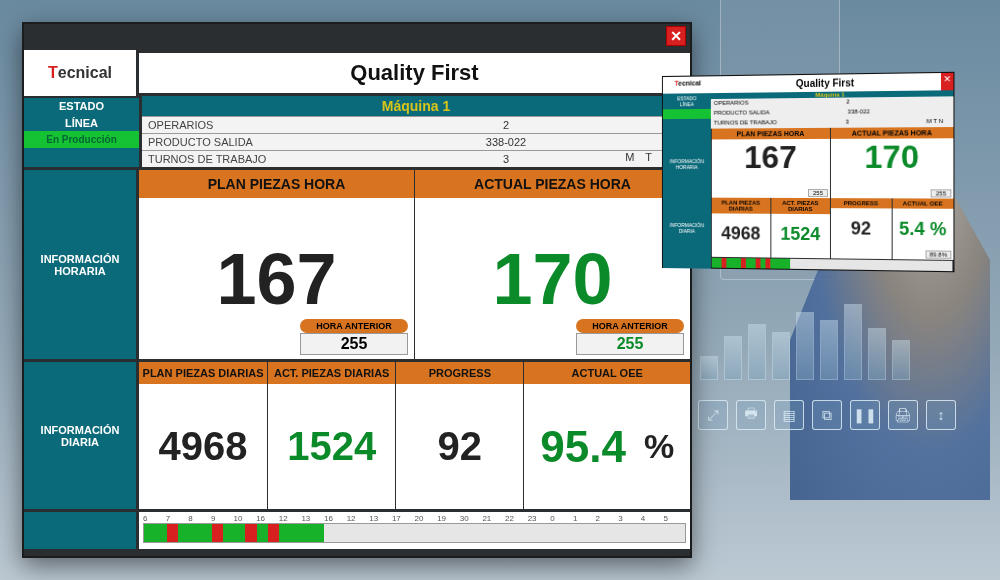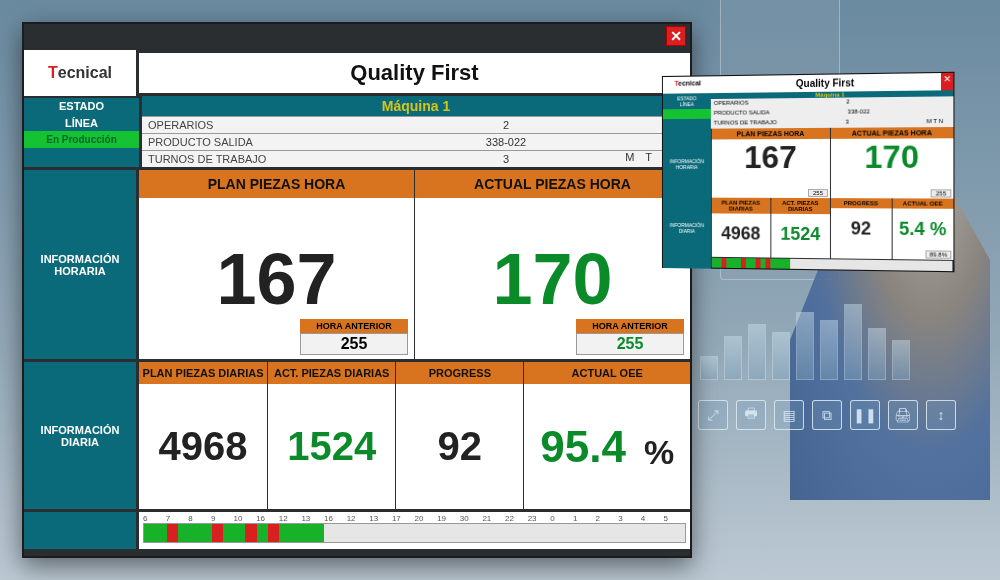--- a/index.html
+++ b/index.html
@@ -56,29 +56,29 @@
     border-right:3px solid #2a2e31;
   }
   .cells { flex:1; display:flex; }
   .cell { flex:1; background:#fff; border-left:1px solid #2a2e31; position:relative; display:flex; flex-direction:column;}
   .cell:first-child { border-left:none; }
   .cell-hd { background:#d87420; color:#111; font-weight:bold; font-size:14px; text-align:center; padding:6px 2px; }
   .big { flex:1; display:flex; align-items:center; justify-content:center; font-size:72px; font-weight:bold; }
   .green { color:#0b8a2a; }
   .black { color:#222; }
   .prev { position:absolute; right:6px; bottom:4px; width:108px; text-align:center; }
-  .prev-hd { background:#d87420; font-size:9px; font-weight:bold; padding:2px; }
+  .prev-hd { background:#d87420; font-size:9px; font-weight:bold; padding:2px;border-radius:7px; }
   .prev-val { background:#f2f2f2; border:1px solid #999; font-size:16px; font-weight:bold; padding:1px; }
   
   .cells4 { flex:1; display:grid; grid-template-columns: 1fr 1fr 1fr 1.3fr; }
   .cell4 { background:#fff; border-left:1px solid #2a2e31; position:relative; display:flex; flex-direction:column; }
   .cell4:first-child { border-left:none; }
   .cell4 .cell-hd { font-size:11px; padding:5px 2px; }
   .mid { flex:1; display:flex; align-items:center; justify-content:center; font-size:40px; font-weight:bold; }
-  .oee-wrap { display:flex; align-items:flex-end; gap:18px; }
+  .oee-wrap { display:flex; align-items:center; gap:18px; }
   .oee-val { font-size:44px; font-weight:bold; }
   .oee-pct { font-size:34px; font-weight:bold; color:#222;}
   .plan-oee { position:absolute; right:6px; bottom:4px; width:90px; text-align:center;}
   
   .timeline { display:flex; border-top:3px solid #2a2e31; }
   .tl-side { width:115px; background:#0b6a7a; border-right:3px solid #2a2e31; }
   .tl-body { flex:1; background:#fff; padding:2px 4px 4px 4px; }
   .hours { display:flex; font-size:8px; color:#555; }
   .hours span { flex:1; }
   .bars { display:flex; height:20px; border:1px solid #999; }

